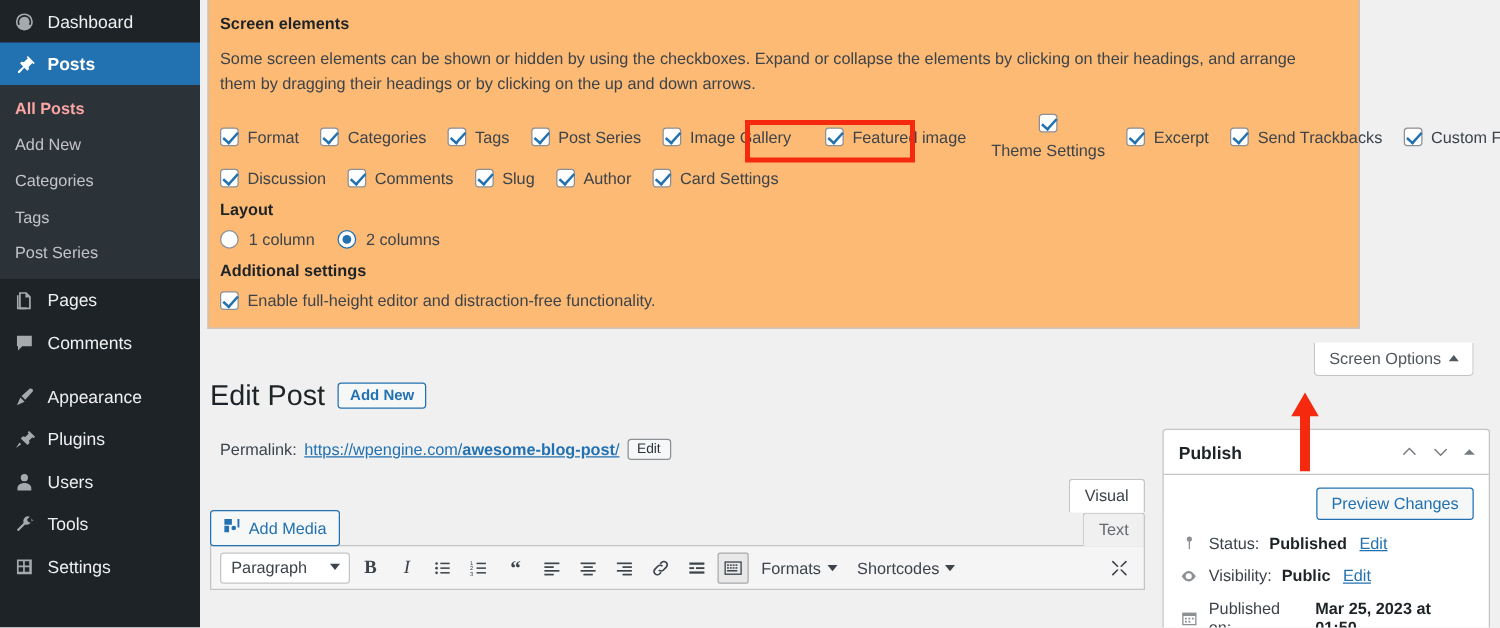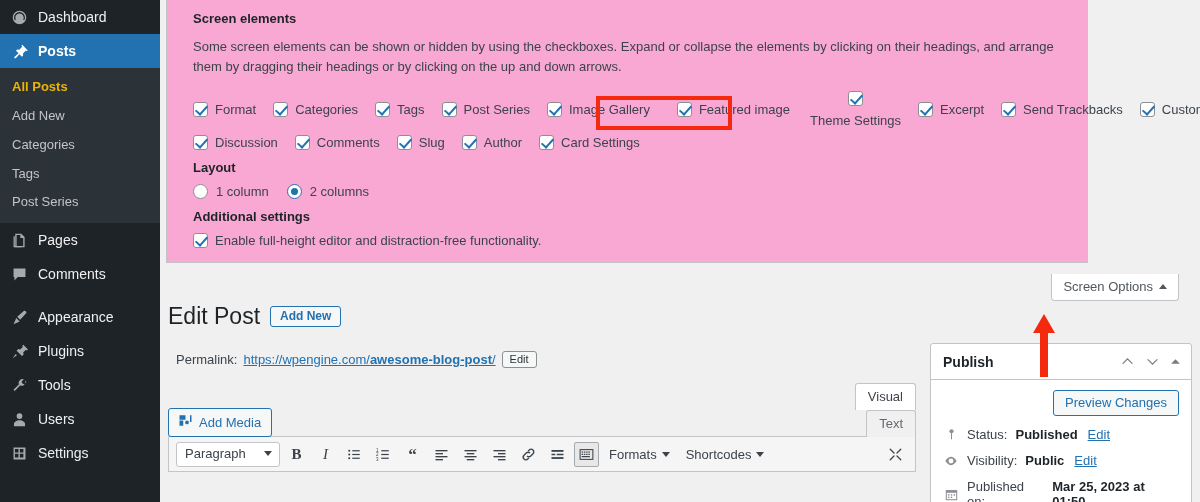--- a/index.html
+++ b/index.html
@@ -37,31 +37,31 @@
     width:20px; height:20px; display:flex; align-items:center; justify-content:center;
     color:#a7aaad; flex:0 0 20px;
   }
   .menu-item.current .mi-ico { color:#fff; }
   .menu-item .mi-ico svg { display:block; }
   .submenu { background:#2c3338; padding:5px 0 6px 0; }
   .submenu-item {
     padding:5px 0 5px 12px; font-size:13px; color:#c3c4c7; cursor:pointer;
     line-height:1.45;
   }
-  .submenu-item.current { color:#eab308; font-weight:700; }
+  .submenu-item.current { color:#fca5a5; font-weight:700; }
   .menu-gap { height:9px; background:#1d2327; }
 
   
   .wpbody { position:absolute; left:160px; top:0; width:1040px; height:502px; }
 
   
   .screen-meta {
     position:absolute; left:6px; top:-1px; width:922px;
-    background:#f9a8d4; border:1px solid #c3c4c7; border-top:none;
-    padding:12px 18px 14px 26px;
+    background:#fdba74; border:1px solid #c3c4c7; border-top:none;
+    padding:12px 18px 14px 9px;
   }
   .so-h5 { margin:0 0 11px 0; font-size:13px; font-weight:700; color:#1d2327; }
   .so-p { margin:0 0 14px 0; font-size:13px; line-height:1.55; color:#3c434a; max-width:960px; }
   .cb-row { display:flex; align-items:center; flex-wrap:nowrap; margin-bottom:7px; }
   .cb-item { display:flex; align-items:center; gap:7px; margin-right:17px; font-size:13px; color:#3c434a; cursor:pointer; white-space:nowrap; }
   .cb-item.boxed { margin-right:16px; }
   .cbox {
     width:15px; height:15px; flex:0 0 15px;
     border:1px solid #8c8f94; border-radius:3px; background:#fff;
     position:relative;
@@ -259,34 +259,34 @@
         <svg width="17" height="17" viewBox="0 0 20 20" fill="currentColor">
             <path d="M14.5 2l-1.4 1.4 1 1-3.3 3.3-2.2-.6-2 2 6.3 6.3 2-2-.6-2.2 3.3-3.3 1 1L20 7.5 14.5 2zM5.5 13L2 18l5-3.5L5.5 13z"></path>
           </svg>
       </span>
       <span>Plugins</span>
     </div>
 
     <div class="menu-item">
       <span class="mi-ico">
         <svg width="17" height="17" viewBox="0 0 20 20" fill="currentColor">
-            <path d="M16.6 4.2a4.6 4.6 0 01-5.9 5.9L4.4 16.4 2.9 15l6.3-6.3a4.6 4.6 0 015.9-5.9l-2.6 2.6.9 2.2 2.2.9 2.5-2.6c.2.4.4.9.5 1.3z"></path>
-          </svg>
-      </span>
-      <span>Tools</span>
-    </div>
-
-    <div class="menu-item">
-      <span class="mi-ico">
-        <svg width="17" height="17" viewBox="0 0 20 20" fill="currentColor">
             <circle cx="10" cy="6" r="3.4"></circle>
             <path d="M10 11c-3.6 0-6.5 2-6.5 4.6V18h13v-2.4C16.5 13 13.6 11 10 11z"></path>
           </svg>
       </span>
       <span>Users</span>
+    </div>
+
+    <div class="menu-item">
+      <span class="mi-ico">
+        <svg width="17" height="17" viewBox="0 0 20 20" fill="currentColor">
+            <path d="M16.6 4.2a4.6 4.6 0 01-5.9 5.9L4.4 16.4 2.9 15l6.3-6.3a4.6 4.6 0 015.9-5.9l-2.6 2.6.9 2.2 2.2.9 2.5-2.6c.2.4.4.9.5 1.3z"></path>
+          </svg>
+      </span>
+      <span>Tools</span>
     </div>
 
     <div class="menu-item">
       <span class="mi-ico">
         <svg width="17" height="17" viewBox="0 0 20 20" fill="currentColor">
             <path d="M3 3h14v14H3V3zm1.6 1.6v4.2h4.2V4.6H4.6zm5.8 0v4.2h4.2V4.6h-4.2zm-5.8 5.8v4.2h4.2v-4.2H4.6zm5.8 0v4.2h4.2v-4.2h-4.2z"></path>
           </svg>
       </span>
       <span>Settings</span>
     </div>

